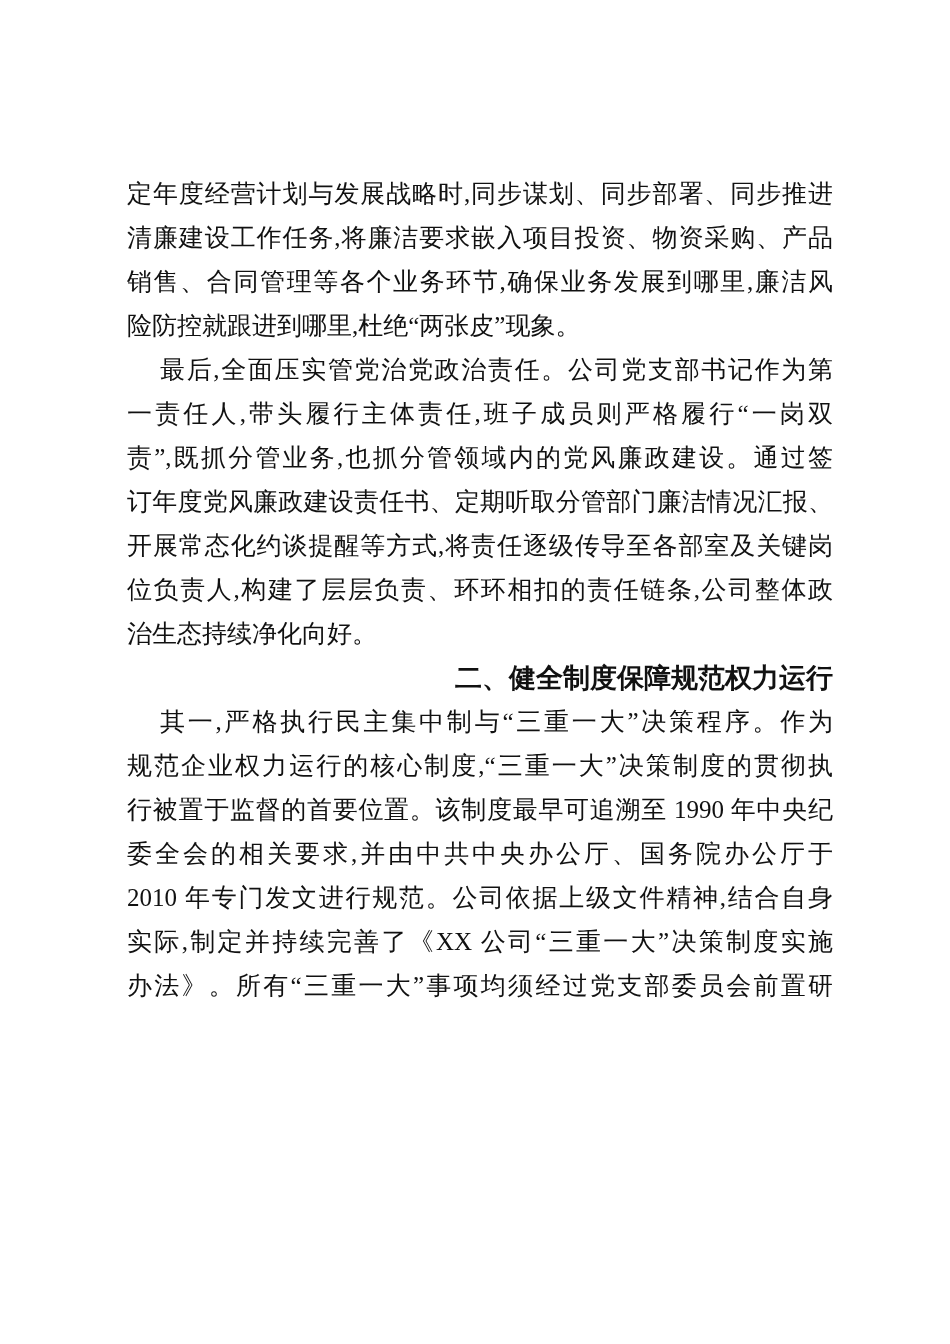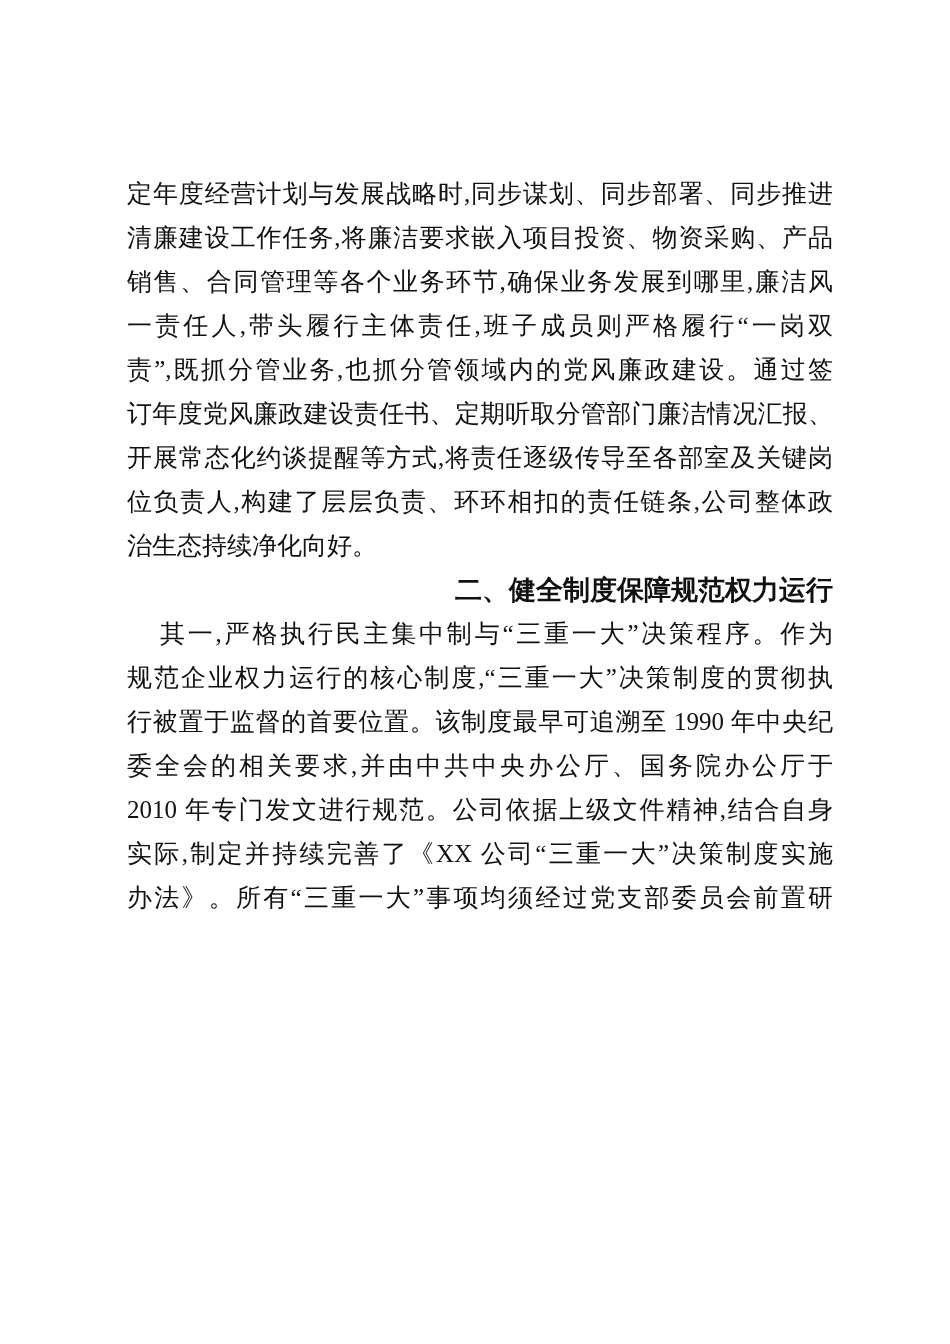--- a/index.html
+++ b/index.html
@@ -51,22 +51,24 @@
 </style>
 </head>
 <body>
 
 <div class="page">
   <div class="text-block">
       <div class="paragraph">
         <div class="line">定年度经营计划与发展战略时,同步谋划、同步部署、同步推进</div>
         <div class="line">清廉建设工作任务,将廉洁要求嵌入项目投资、物资采购、产品</div>
         <div class="line">销售、合同管理等各个业务环节,确保业务发展到哪里,廉洁风</div>
+        <div class="line noflush">险防控就跟进到哪里,杜绝“两张皮”现象。</div>
       </div>
       <div class="paragraph">
+        <div class="line indent">最后,全面压实管党治党政治责任。公司党支部书记作为第</div>
         <div class="line">一责任人,带头履行主体责任,班子成员则严格履行“一岗双</div>
         <div class="line">责”,既抓分管业务,也抓分管领域内的党风廉政建设。通过签</div>
         <div class="line">订年度党风廉政建设责任书、定期听取分管部门廉洁情况汇报、</div>
         <div class="line">开展常态化约谈提醒等方式,将责任逐级传导至各部室及关键岗</div>
         <div class="line">位负责人,构建了层层负责、环环相扣的责任链条,公司整体政</div>
         <div class="line noflush">治生态持续净化向好。</div>
       </div>
       <div class="paragraph">
         <div class="line indent noflush heading">二、健全制度保障规范权力运行</div>
       </div>

